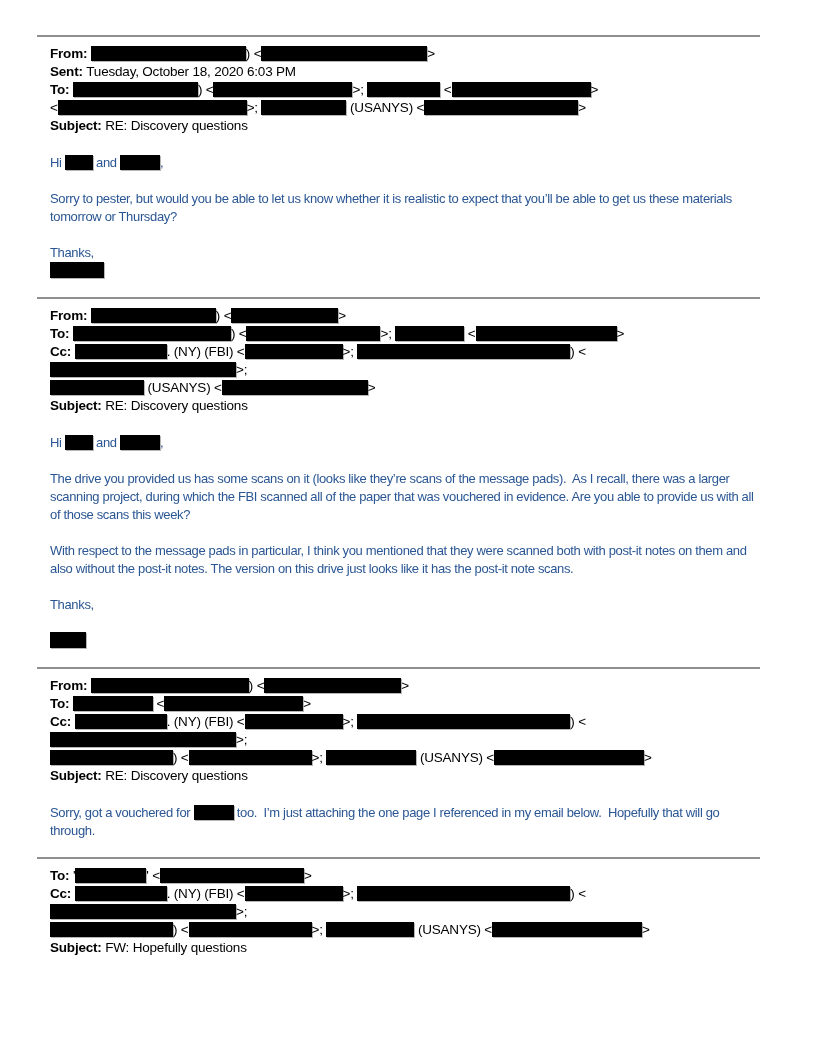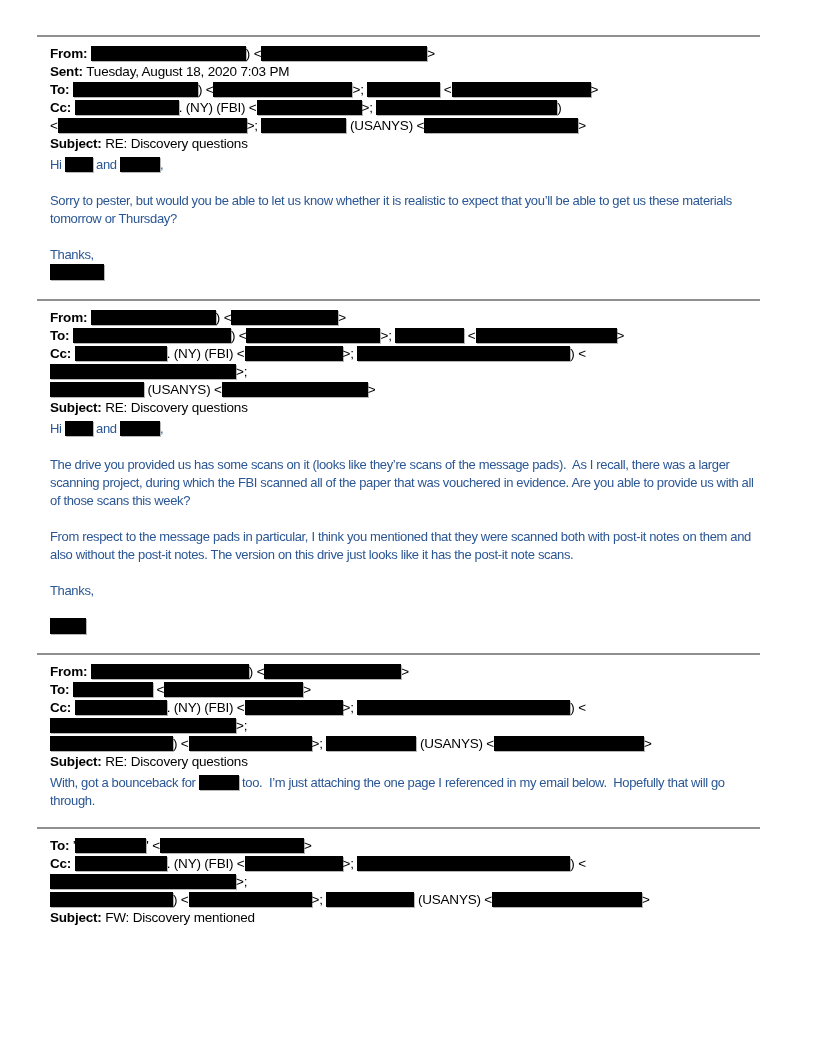--- a/index.html
+++ b/index.html
@@ -29,21 +29,21 @@
   }
   .hlabel { font-weight: bold; }
   .red {
     display: inline-block;
     background: #000;
     height: 15px;
     vertical-align: -3px;
     box-shadow: 1px 1px 0 rgba(110,110,110,0.5);
   }
   .ebody {
-    margin-top: 3px;
+    margin-top: 19px;
     color: #2a5694;
     font-size: 13px;
     letter-spacing: -0.35px;
   }
   .block { margin-top: 18px; }
   .block:first-child { margin-top: 0; }
   .bline {
     line-height: 18px;
     white-space: pre-wrap;
     max-width: 720px;
@@ -51,23 +51,22 @@
 </style>
 </head>
 <body>
 
 <div class="page">
   <div>
       <section class="email">
         <div class="divider"></div>
         <div class="hdr">
           <div class="hline"><span class="hlabel">From: </span><span class="red" style="width: 155px;"></span><span class="t">) &lt;</span><span class="red" style="width: 166px;"></span><span class="t">&gt;</span></div>
-          <div class="hline"><span class="hlabel">Sent: </span><span class="t">Tuesday, August 18, 2020 7:03 PM</span></div>
+          <div class="hline"><span class="hlabel">Sent: </span><span class="t">Tuesday, October 18, 2020 6:03 PM</span></div>
           <div class="hline"><span class="hlabel">To: </span><span class="red" style="width: 125px;"></span><span class="t">) &lt;</span><span class="red" style="width: 139px;"></span><span class="t">&gt;; </span><span class="red" style="width: 73px;"></span><span class="t"> &lt;</span><span class="red" style="width: 139px;"></span><span class="t">&gt;</span></div>
-          <div class="hline"><span class="hlabel">Cc: </span><span class="red" style="width: 104px;"></span><span class="t">. (NY) (FBI) &lt;</span><span class="red" style="width: 105px;"></span><span class="t">&gt;; </span><span class="red" style="width: 181px;"></span><span class="t">)</span></div>
           <div class="hline"><span class="t">&lt;</span><span class="red" style="width: 189px;"></span><span class="t">&gt;; </span><span class="red" style="width: 85px;"></span><span class="t"> (USANYS) &lt;</span><span class="red" style="width: 154px;"></span><span class="t">&gt;</span></div>
           <div class="hline"><span class="hlabel">Subject: </span><span class="t">RE: Discovery questions</span></div>
         </div>
         <div class="ebody">
           <div class="block">
             <div class="bline"><span class="t">Hi </span><span class="red" style="width: 28px;"></span><span class="t"> and </span><span class="red" style="width: 40px;"></span><span class="t">,</span></div>
           </div>
           <div class="block">
             <div class="bline"><span class="t">Sorry to pester, but would you be able to let us know whether it is realistic to expect that you’ll be able to get us these materials tomorrow or Thursday?</span></div>
           </div>
@@ -87,48 +86,48 @@
           <div class="hline"><span class="hlabel">Subject: </span><span class="t">RE: Discovery questions</span></div>
         </div>
         <div class="ebody">
           <div class="block">
             <div class="bline"><span class="t">Hi </span><span class="red" style="width: 28px;"></span><span class="t"> and </span><span class="red" style="width: 40px;"></span><span class="t">,</span></div>
           </div>
           <div class="block">
             <div class="bline"><span class="t">The drive you provided us has some scans on it (looks like they’re scans of the message pads).  As I recall, there was a larger scanning project, during which the FBI scanned all of the paper that was vouchered in evidence. Are you able to provide us with all of those scans this week?</span></div>
           </div>
           <div class="block">
-            <div class="bline"><span class="t">From respect to the message pads in particular, I think you mentioned that they were scanned both with post-it notes on them and also without the post-it notes. The version on this drive just looks like it has the post-it note scans.</span></div>
+            <div class="bline"><span class="t">With respect to the message pads in particular, I think you mentioned that they were scanned both with post-it notes on them and also without the post-it notes. The version on this drive just looks like it has the post-it note scans.</span></div>
           </div>
           <div class="block">
             <div class="bline"><span class="t">Thanks,</span></div>
           </div>
           <div class="block">
             <div class="bline"><span class="red" style="width: 36px; height: 16px; vertical-align: -3px;"></span></div>
           </div>
         </div>
       </section>
       <section class="email">
         <div class="divider"></div>
         <div class="hdr">
           <div class="hline"><span class="hlabel">From: </span><span class="red" style="width: 158px;"></span><span class="t">) &lt;</span><span class="red" style="width: 137px;"></span><span class="t">&gt;</span></div>
           <div class="hline"><span class="hlabel">To: </span><span class="red" style="width: 80px;"></span><span class="t"> &lt;</span><span class="red" style="width: 139px;"></span><span class="t">&gt;</span></div>
           <div class="hline"><span class="hlabel">Cc: </span><span class="red" style="width: 92px;"></span><span class="t">. (NY) (FBI) &lt;</span><span class="red" style="width: 98px;"></span><span class="t">&gt;; </span><span class="red" style="width: 213px;"></span><span class="t">) &lt;</span><span class="red" style="width: 186px;"></span><span class="t">&gt;;</span></div>
           <div class="hline"><span class="red" style="width: 123px;"></span><span class="t">) &lt;</span><span class="red" style="width: 123px;"></span><span class="t">&gt;; </span><span class="red" style="width: 90px;"></span><span class="t"> (USANYS) &lt;</span><span class="red" style="width: 150px;"></span><span class="t">&gt;</span></div>
           <div class="hline"><span class="hlabel">Subject: </span><span class="t">RE: Discovery questions</span></div>
         </div>
         <div class="ebody">
           <div class="block">
-            <div class="bline"><span class="t">With, got a bounceback for </span><span class="red" style="width: 40px;"></span><span class="t"> too.  I’m just attaching the one page I referenced in my email below.  Hopefully that will go through.</span></div>
+            <div class="bline"><span class="t">Sorry, got a vouchered for </span><span class="red" style="width: 40px;"></span><span class="t"> too.  I’m just attaching the one page I referenced in my email below.  Hopefully that will go through.</span></div>
           </div>
         </div>
       </section>
       <section class="email">
         <div class="divider"></div>
         <div class="hdr">
           <div class="hline"><span class="hlabel">To: </span><span class="t">'</span><span class="red" style="width: 71px;"></span><span class="t">' &lt;</span><span class="red" style="width: 144px;"></span><span class="t">&gt;</span></div>
           <div class="hline"><span class="hlabel">Cc: </span><span class="red" style="width: 92px;"></span><span class="t">. (NY) (FBI) &lt;</span><span class="red" style="width: 98px;"></span><span class="t">&gt;; </span><span class="red" style="width: 213px;"></span><span class="t">) &lt;</span><span class="red" style="width: 186px;"></span><span class="t">&gt;;</span></div>
           <div class="hline"><span class="red" style="width: 123px;"></span><span class="t">) &lt;</span><span class="red" style="width: 123px;"></span><span class="t">&gt;; </span><span class="red" style="width: 88px;"></span><span class="t"> (USANYS) &lt;</span><span class="red" style="width: 150px;"></span><span class="t">&gt;</span></div>
-          <div class="hline"><span class="hlabel">Subject: </span><span class="t">FW: Discovery mentioned</span></div>
+          <div class="hline"><span class="hlabel">Subject: </span><span class="t">FW: Hopefully questions</span></div>
         </div>
       </section>
     </div>
 </div>
 
 </body></html>

